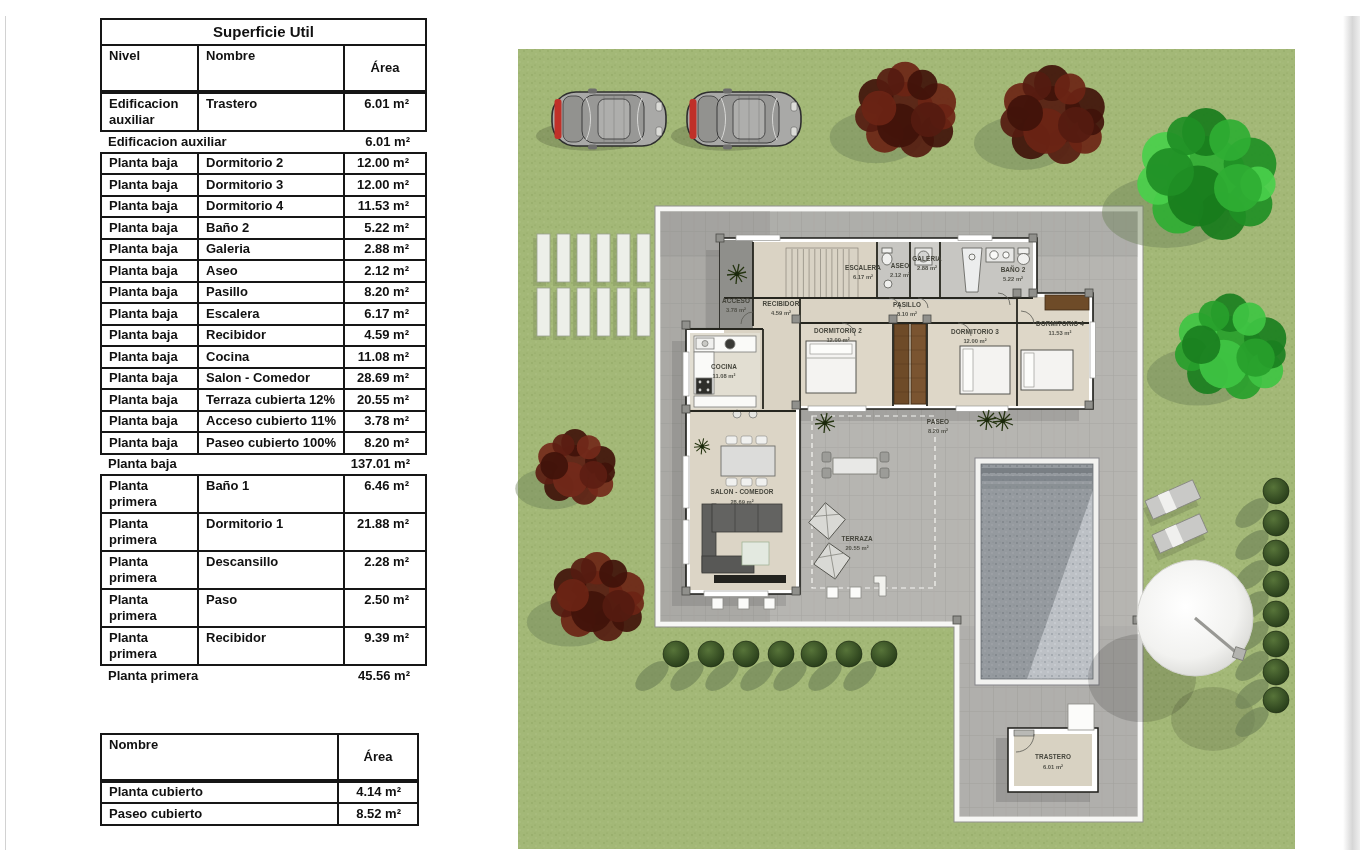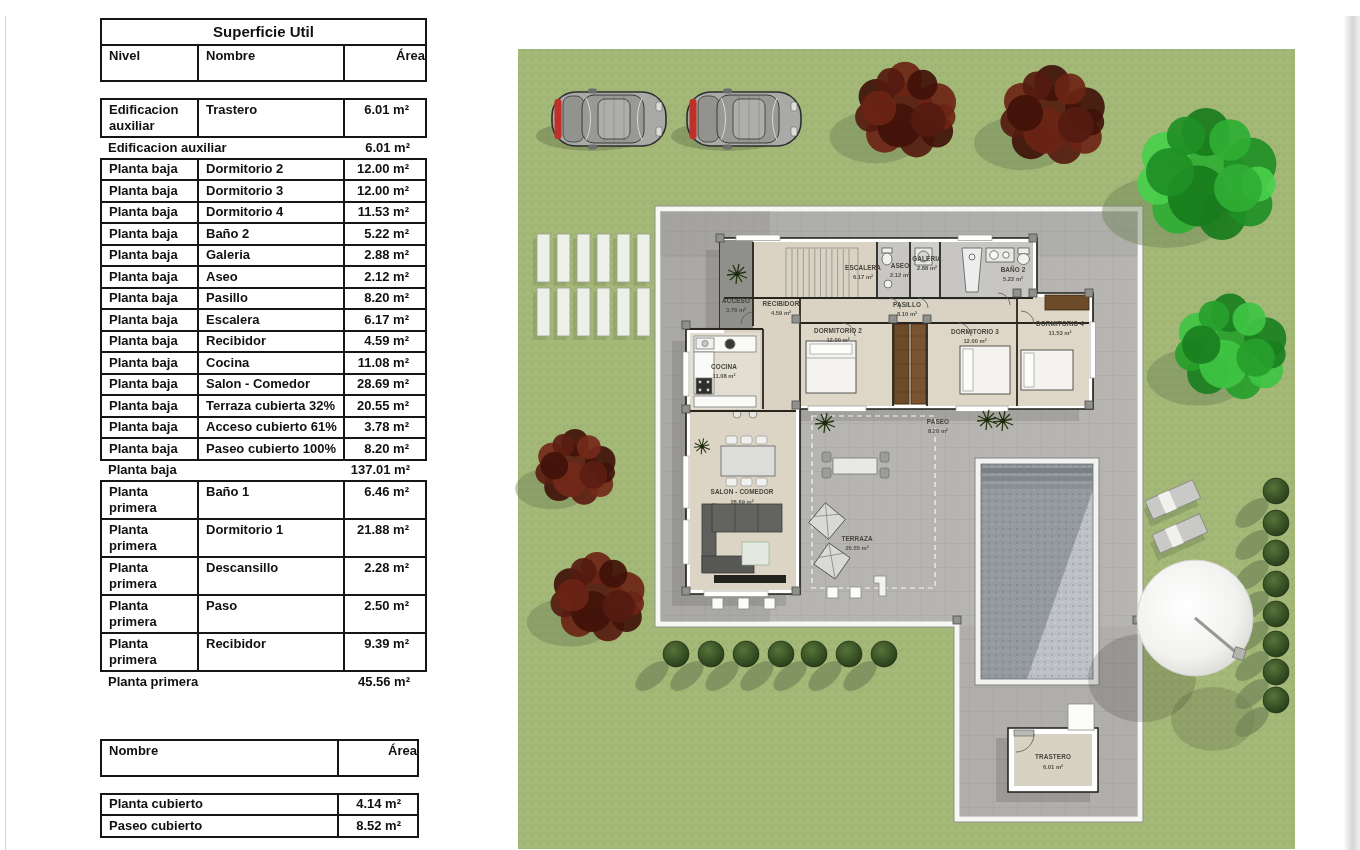--- a/index.html
+++ b/index.html
@@ -8,22 +8,22 @@
   .vline-left{position:absolute;left:5px;top:0;width:1px;height:850px;background:#d2d2d2;}
   .redge{position:absolute;right:0;top:0;width:17px;height:850px;
          background:linear-gradient(to right,#ffffff,#d6d6d6 55%,#efefef);}
   .bline{position:absolute;left:500px;top:842px;width:845px;height:1px;background:#ececea;}
 
   .panel-left{position:absolute;left:100px;top:2px;width:325px;}
   table{border-collapse:collapse;table-layout:fixed;width:100%;}
   td{font-weight:bold;font-size:13px;color:#111;vertical-align:top;line-height:16.5px;padding:1.5px 0;}
   .title-row td{text-align:center;font-size:15px;line-height:24px;padding:0;border:2px solid #161616;}
   .head-row td{border:2px solid #161616;line-height:20px;padding:0 0 14px 7px;}
-  .head-area{text-align:right;padding:0 !important;}
-  .tbody-tbl{margin-top:16px;}
+  .head-area{text-align:center;padding:12px !important;}
+  .tbody-tbl{margin-top:0;}
   .row-detail td{border:2px solid #161616;}
   .row-summary td,.row-total td{border:none;}
   .cell-nivel,.cell-nombre,.cell-label{padding-left:7px;}
   .cell-area{text-align:right;padding-right:16px;}
   .t2wrap{margin-top:47px;width:317px;}
 
   .plan{position:absolute;left:490px;top:0;width:870px;height:850px;}
   svg text{font-family:"Liberation Sans",sans-serif;font-weight:bold;fill:#45453c;}
   .rname{font-size:6.4px;letter-spacing:.1px;}
   .rarea{font-size:5.8px;fill:#52524a;}
@@ -120,26 +120,26 @@
             <td class="cell-nombre">Cocina</td>
             <td class="cell-area">11.08 m²</td>
           </tr>
           <tr class="row-detail">
             <td class="cell-nivel">Planta baja</td>
             <td class="cell-nombre">Salon - Comedor</td>
             <td class="cell-area">28.69 m²</td>
           </tr>
           <tr class="row-detail">
             <td class="cell-nivel">Planta baja</td>
-            <td class="cell-nombre">Terraza cubierta 32%</td>
+            <td class="cell-nombre">Terraza cubierta 12%</td>
             <td class="cell-area">20.55 m²</td>
           </tr>
           <tr class="row-detail">
             <td class="cell-nivel">Planta baja</td>
-            <td class="cell-nombre">Acceso cubierto 61%</td>
+            <td class="cell-nombre">Acceso cubierto 11%</td>
             <td class="cell-area">3.78 m²</td>
           </tr>
           <tr class="row-detail">
             <td class="cell-nivel">Planta baja</td>
             <td class="cell-nombre">Paseo cubierto 100%</td>
             <td class="cell-area">8.20 m²</td>
           </tr>
           <tr class="row-summary">
             <td class="cell-label" colspan="2">Planta baja</td>
             <td class="cell-area">137.01 m²</td>

